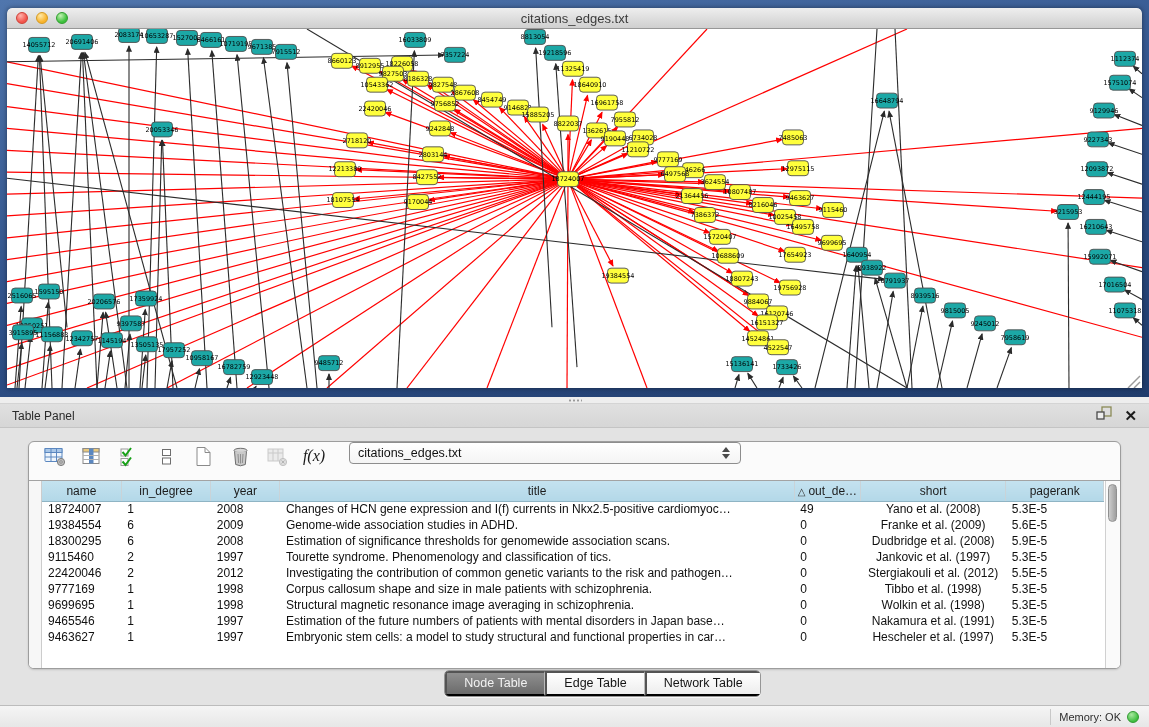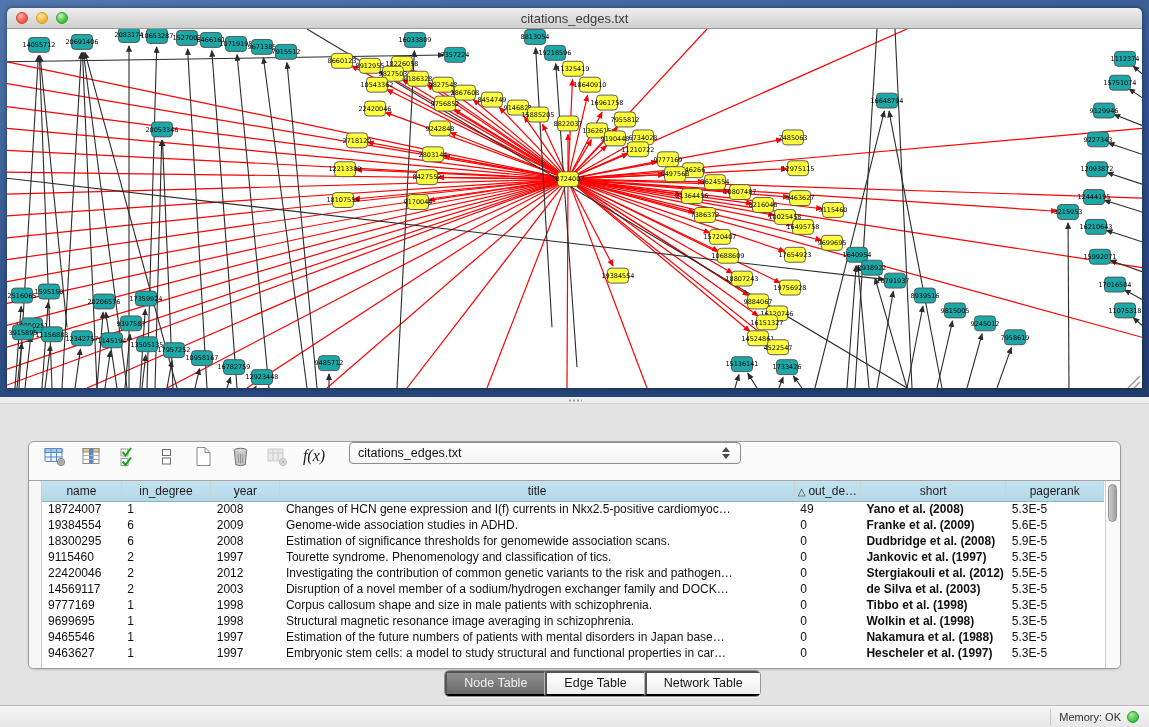--- a/index.html
+++ b/index.html
@@ -43,21 +43,21 @@
   .tri-up    { width:0; height:0; border-left:4px solid transparent; border-right:4px solid transparent; border-bottom:5px solid #4a4a4a; }
   .tri-down  { width:0; height:0; border-left:4px solid transparent; border-right:4px solid transparent; border-top:5px solid #4a4a4a; }
 
   .table-wrap { position:absolute; left:0; top:38px; right:0; bottom:0; border-top:1px solid #a3a3a3; background:#fff; display:flex; }
   .row-gutter { width:13px; flex:0 0 13px; background:#f7f7f7; border-right:1px solid #cccccc; }
   .grid-area { flex:1; overflow:hidden; }
   table { border-collapse:collapse; table-layout:fixed; font-size:12px; width:1062px; }
   th { background:linear-gradient(#c4e2ef,#b3d8e8); border-right:1px solid rgba(40,80,100,.25); border-bottom:1px solid #8fb4c4; height:20px; font-weight:normal; font-size:12px; color:#1c1c1c; white-space:nowrap; overflow:hidden; }
   td { height:16px; padding:0 6px; white-space:nowrap; overflow:hidden; color:#101010; }
   .c0{width:78px;} .c1{width:88px;} .c2{width:68px;} .c3{width:506px;margin-top:27px;} .c4{width:65px;} .c5{width:143px;} .c6{width:96px;}
-  td.c5 { text-align:left;font-weight:bold; }
+  td.c5 { text-align:center; }
   .sort-tri { font-size:10px; margin-right:3px; color:#333; }
   .vscroll { width:15px; flex:0 0 15px; background:#fafafa; border-left:1px solid #d0d0d0; position:relative; }
   .vthumb { position:absolute; left:2px; top:3px; width:9px; height:38px; border-radius:5px; background:linear-gradient(90deg,#cdcdcd,#9f9f9f); border:1px solid #909090; }
 
   .tabs { position:absolute; left:0; bottom:8px; width:100%; display:flex; justify-content:center;margin-left:28px; }
   .seg { display:flex; border:1px solid #969696; border-radius:5px; overflow:hidden; background:#fff; box-shadow:0 1px 0 rgba(255,255,255,.7); }
   .seg-btn { padding:3px 17px 4px; font-size:12.5px; color:#141414; background:linear-gradient(#ffffff,#ededed); border-right:1px solid #b9b9b9; }
   .seg-btn:last-child { border-right:none; }
   .seg-btn.active { background:linear-gradient(#8f8f8f,#6b6b6b); color:#f2f2f2; }
 
@@ -682,20 +682,32 @@
       </svg>
     </div>
   </div>
 </div>
 
 <div class="splitter">
     <div class="grip"></div>
   </div>
 
 <div class="table-panel">
+  <div class="tp-titlebar">
+    <span class="tp-title">Table Panel</span>
+    <div class="tp-controls">
+      <span>
+        <svg width="16" height="15">
+            <rect x="6" y="1" width="9" height="9" fill="none" stroke="#8a8a56" stroke-width="1.3"></rect>
+            <rect x="1" y="6" width="7" height="7" fill="#ededed" stroke="#4a4a4a" stroke-width="1.3"></rect>
+          </svg>
+      </span>
+      <span class="close-x">✕</span>
+    </div>
+  </div>
 
   <div class="content-box">
     <div class="toolbar">
       <button class="tbtn">
         <svg width="23" height="21">
             <rect x="1" y="2.5" width="17" height="13" rx="1" fill="#eef5fc" stroke="#5b87c0"></rect>
             <rect x="1" y="2.5" width="17" height="4" fill="#a9c7e8" stroke="#5b87c0"></rect>
             <line x1="7" y1="2.5" x2="7" y2="15.5" stroke="#5b87c0"></line>
             <line x1="12.5" y1="2.5" x2="12.5" y2="15.5" stroke="#5b87c0"></line>
             <line x1="1" y1="11" x2="18" y2="11" stroke="#5b87c0"></line>
@@ -818,29 +830,20 @@
               <tr>
                 <td class="c0">22420046</td>
                 <td class="c1">2</td>
                 <td class="c2">2012</td>
                 <td class="c3">Investigating the contribution of common genetic variants to the risk and pathogen…</td>
                 <td class="c4">0</td>
                 <td class="c5">Stergiakouli et al. (2012)</td>
                 <td class="c6">5.5E-5</td>
               </tr>
               <tr>
-                <td class="c0">14569117</td>
-                <td class="c1">2</td>
-                <td class="c2">2003</td>
-                <td class="c3">Disruption of a novel member of a sodium/hydrogen exchanger family and DOCK…</td>
-                <td class="c4">0</td>
-                <td class="c5">de Silva et al. (2003)</td>
-                <td class="c6">5.3E-5</td>
-              </tr>
-              <tr>
                 <td class="c0">9777169</td>
                 <td class="c1">1</td>
                 <td class="c2">1998</td>
                 <td class="c3">Corpus callosum shape and size in male patients with schizophrenia.</td>
                 <td class="c4">0</td>
                 <td class="c5">Tibbo et al. (1998)</td>
                 <td class="c6">5.3E-5</td>
               </tr>
               <tr>
                 <td class="c0">9699695</td>
@@ -850,21 +853,21 @@
                 <td class="c4">0</td>
                 <td class="c5">Wolkin et al. (1998)</td>
                 <td class="c6">5.3E-5</td>
               </tr>
               <tr>
                 <td class="c0">9465546</td>
                 <td class="c1">1</td>
                 <td class="c2">1997</td>
                 <td class="c3">Estimation of the future numbers of patients with mental disorders in Japan base…</td>
                 <td class="c4">0</td>
-                <td class="c5">Nakamura et al. (1988)</td>
+                <td class="c5">Nakamura et al. (1991)</td>
                 <td class="c6">5.3E-5</td>
               </tr>
               <tr>
                 <td class="c0">9463627</td>
                 <td class="c1">1</td>
                 <td class="c2">1997</td>
                 <td class="c3">Embryonic stem cells: a model to study structural and functional properties in car…</td>
                 <td class="c4">0</td>
                 <td class="c5">Hescheler et al. (1997)</td>
                 <td class="c6">5.3E-5</td>

